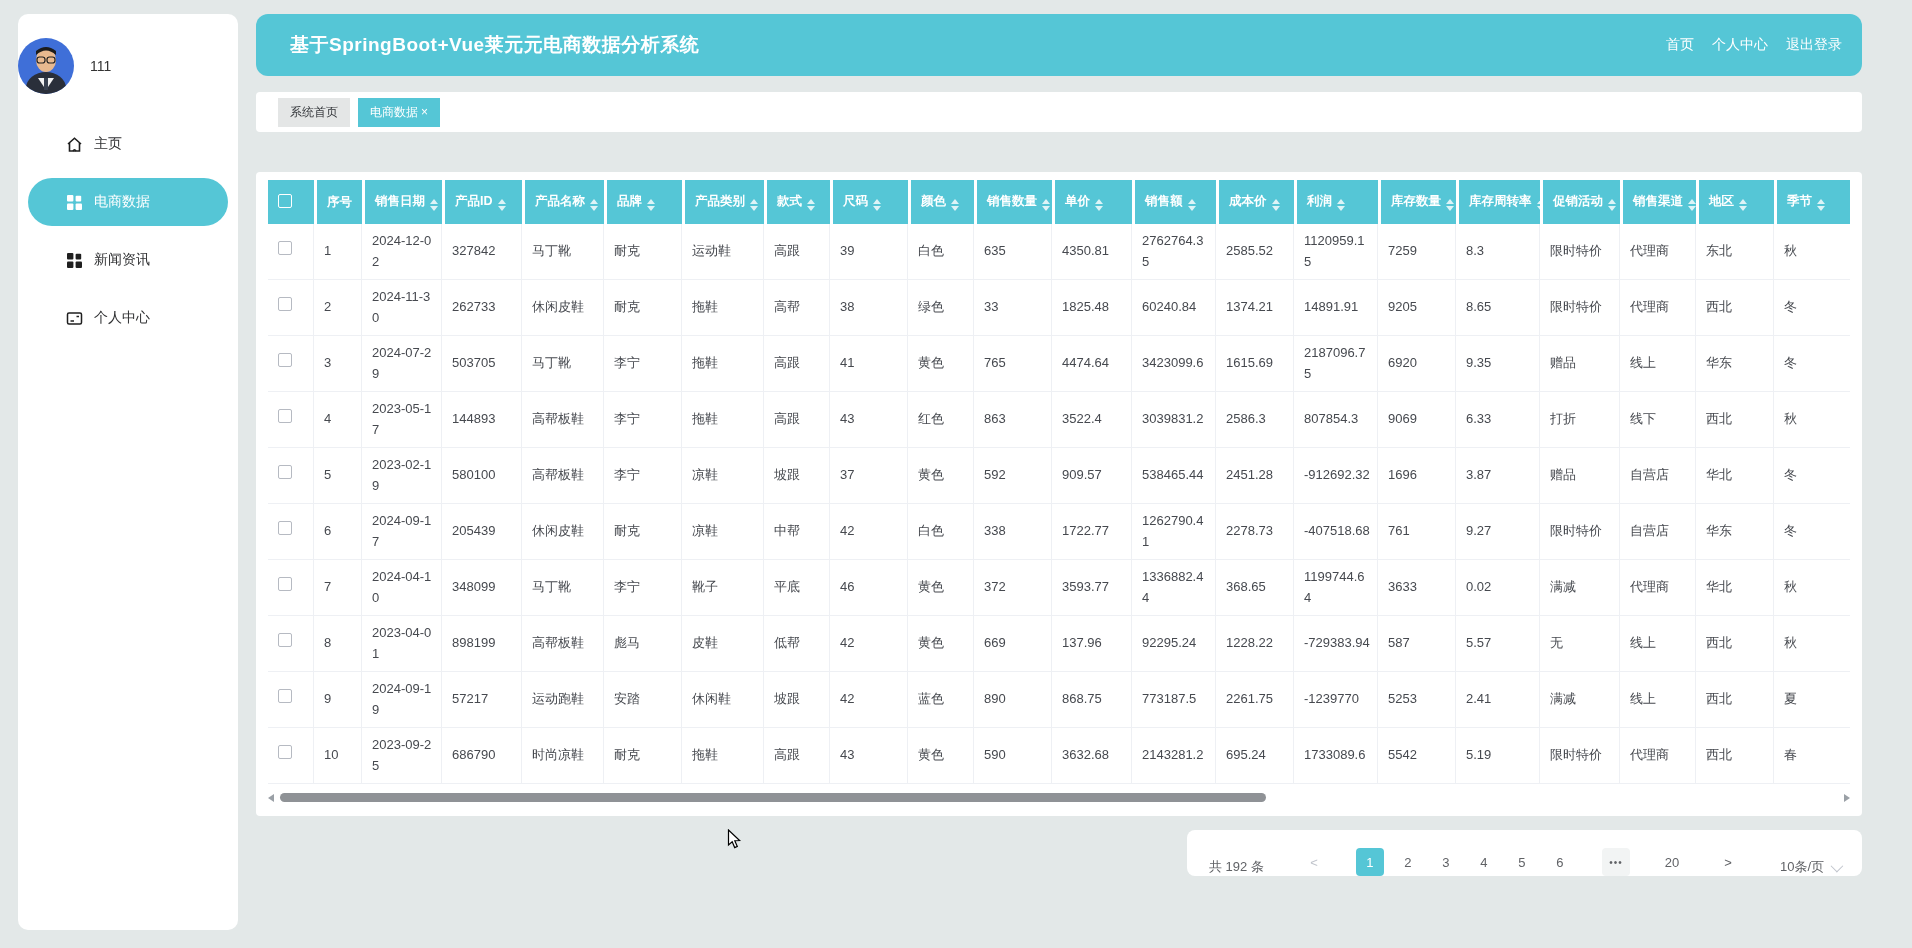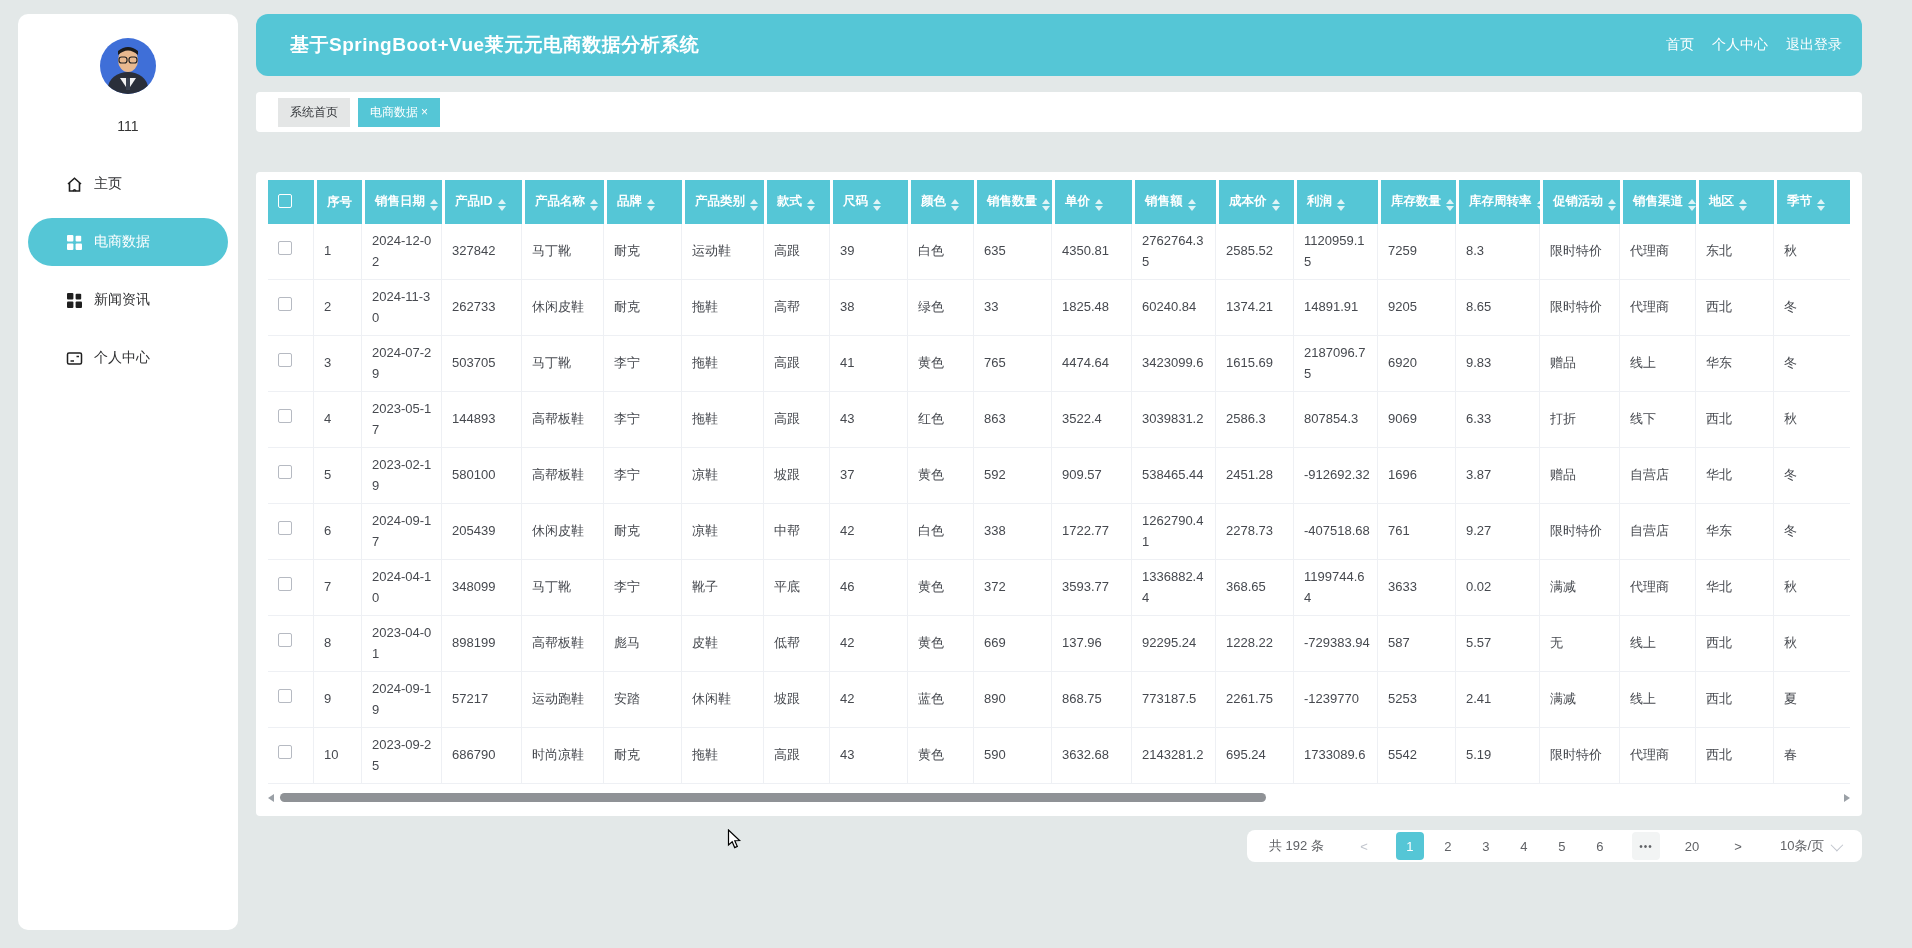--- a/index.html
+++ b/index.html
@@ -9,21 +9,21 @@
     background:#e3e8e8;
     font-family:"Liberation Sans","DejaVu Sans",sans-serif;
     overflow:hidden;
     color:#46494f;
   }
   
   .sidebar{
     position:absolute; left:18px; top:14px; width:220px; height:916px;
     background:#fff; border-radius:10px; padding-top:24px;
   }
-  .avatar-wrap{ display:flex; flex-direction:column; align-items:center; gap:24px; }
+  .avatar-wrap{ display:flex; flex-direction:row; align-items:center; gap:16px; }
   .avatar{ width:56px; height:56px; border-radius:50%; overflow:hidden; display:block; }
   .username{ font-size:14px; color:#333; }
   .menu{ margin-top:26px; }
   .menu-item{
     height:48px; margin:0 10px 10px 10px; display:flex; align-items:center;
     gap:11px; padding-left:38px; font-size:14px; color:#303133; cursor:pointer;
     border-radius:24px;
   }
   .menu-item .micon{ width:17px; height:17px; display:inline-flex; color:#1f1f1f; flex:0 0 auto; }
   .menu-item .micon svg{ width:100%; height:100%; }
@@ -79,22 +79,22 @@
   .hs-thumb{
     position:absolute; left:12px; top:1px; width:986px; height:9px;
     background:#8f9296; border-radius:5px; cursor:pointer;
   }
   .hs-arrow{ position:absolute; top:2px; width:0; height:0; cursor:pointer; }
   .hs-arrow.left{ left:0; border-top:4px solid transparent; border-bottom:4px solid transparent; border-right:6px solid #9aa0a6; }
   .hs-arrow.right{ right:0; border-top:4px solid transparent; border-bottom:4px solid transparent; border-left:6px solid #9aa0a6; }
   
   .pagerow{ margin-top:14px; display:flex; justify-content:flex-end; }
   .pagination{
-    background:#fff; border-radius:8px; height:32px; display:flex; align-items:center;
-    padding:0 22px; gap:18px; font-size:13px; color:#606266;
+    background:#fff; border-radius:8px; height:46px; display:flex; align-items:flex-end;
+    padding:0 22px; gap:28px; font-size:13px; color:#606266;
   }
   .pg-total{ margin-right:8px; color:#606266; }
   .pg-btn{
     min-width:28px; height:28px; display:inline-flex; align-items:center; justify-content:center;
     cursor:pointer; border-radius:4px; padding:0 4px;
   }
   .pg-btn.prev{ color:#c0c4cc; }
   .pg-btn.next{ color:#606266; }
   .pg-btn.active{ background:var(--accent); color:#fff; }
   .pg-btn.ellipsis{ background:#f2f4f4; color:#606266; font-size:10px; letter-spacing:1px; }
@@ -349,21 +349,21 @@
             <td>拖鞋</td>
             <td>高跟</td>
             <td>41</td>
             <td>黄色</td>
             <td>765</td>
             <td>4474.64</td>
             <td>3423099.6</td>
             <td>1615.69</td>
             <td>2187096.75</td>
             <td>6920</td>
-            <td>9.83</td>
+            <td>9.35</td>
             <td>赠品</td>
             <td>线上</td>
             <td>华东</td>
             <td>冬</td>
           </tr>
           <tr>
             <td><span class="cb"></span></td>
             <td>4</td>
             <td>2023-05-17</td>
             <td>144893</td>

